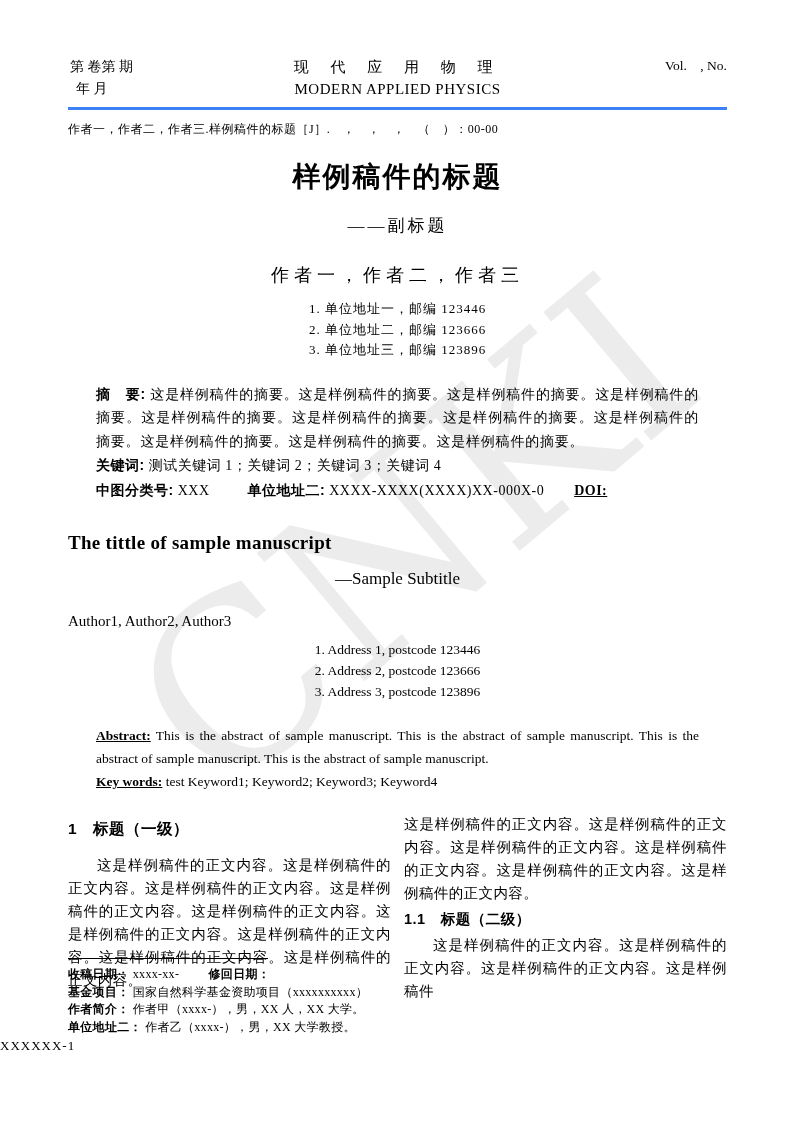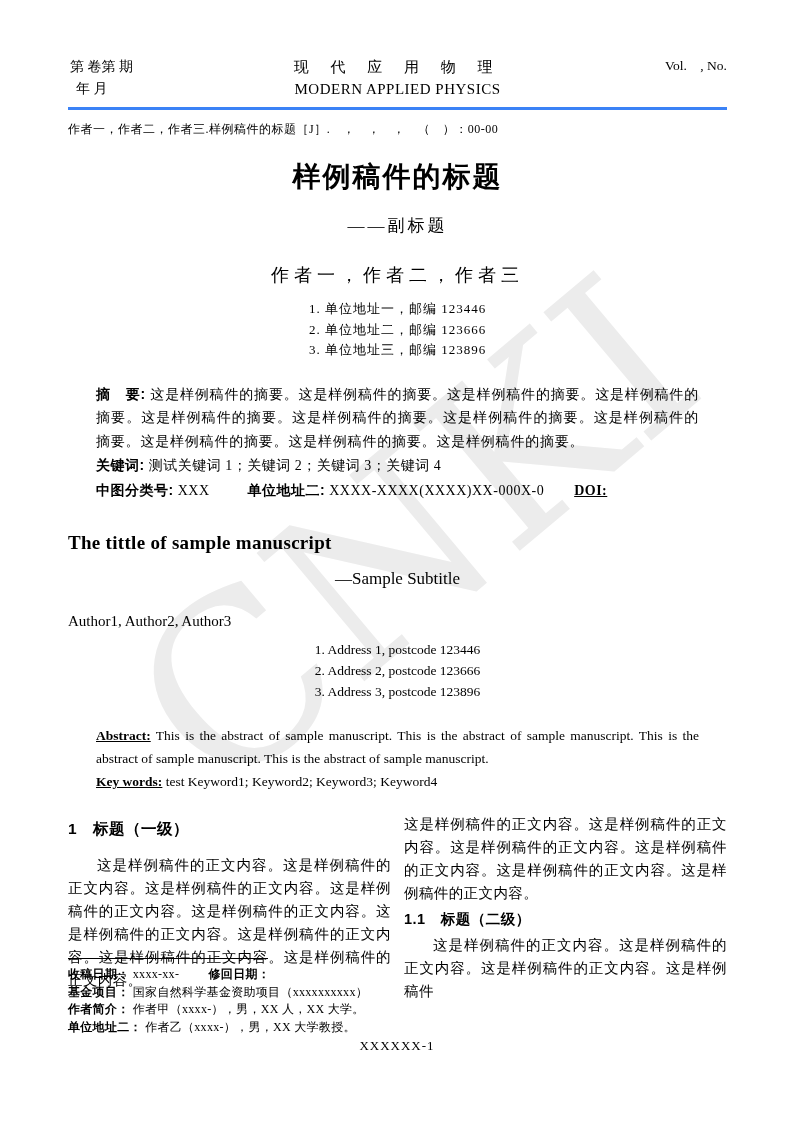--- a/index.html
+++ b/index.html
@@ -69,21 +69,21 @@
   }
   .indent { text-indent:2em; }
 
   
   .footnotes { position:absolute; left:68px; top:958px; width:620px; z-index:1; }
   .fn-rule { width:200px; border-top:1.6px solid #000; margin-bottom:7px; }
   .fn-line { font-size:12px; line-height:17.5px; letter-spacing:.3px; }
   .fn-line .lab-hei { font-size:12px; }
   .fn-gap { display:inline-block; width:26px; }
   .page-number {
-    position:absolute; left:0; right:0; top:1038px; text-align:center;
+    position:absolute; left:0; right:0; top:1038px; text-align:left;
     font-size:13px; letter-spacing:1px; z-index:1;
   }
 </style>
 </head>
 <body>
 
 <div class="page">
 
   <div class="watermark">CNKI</div>
 

